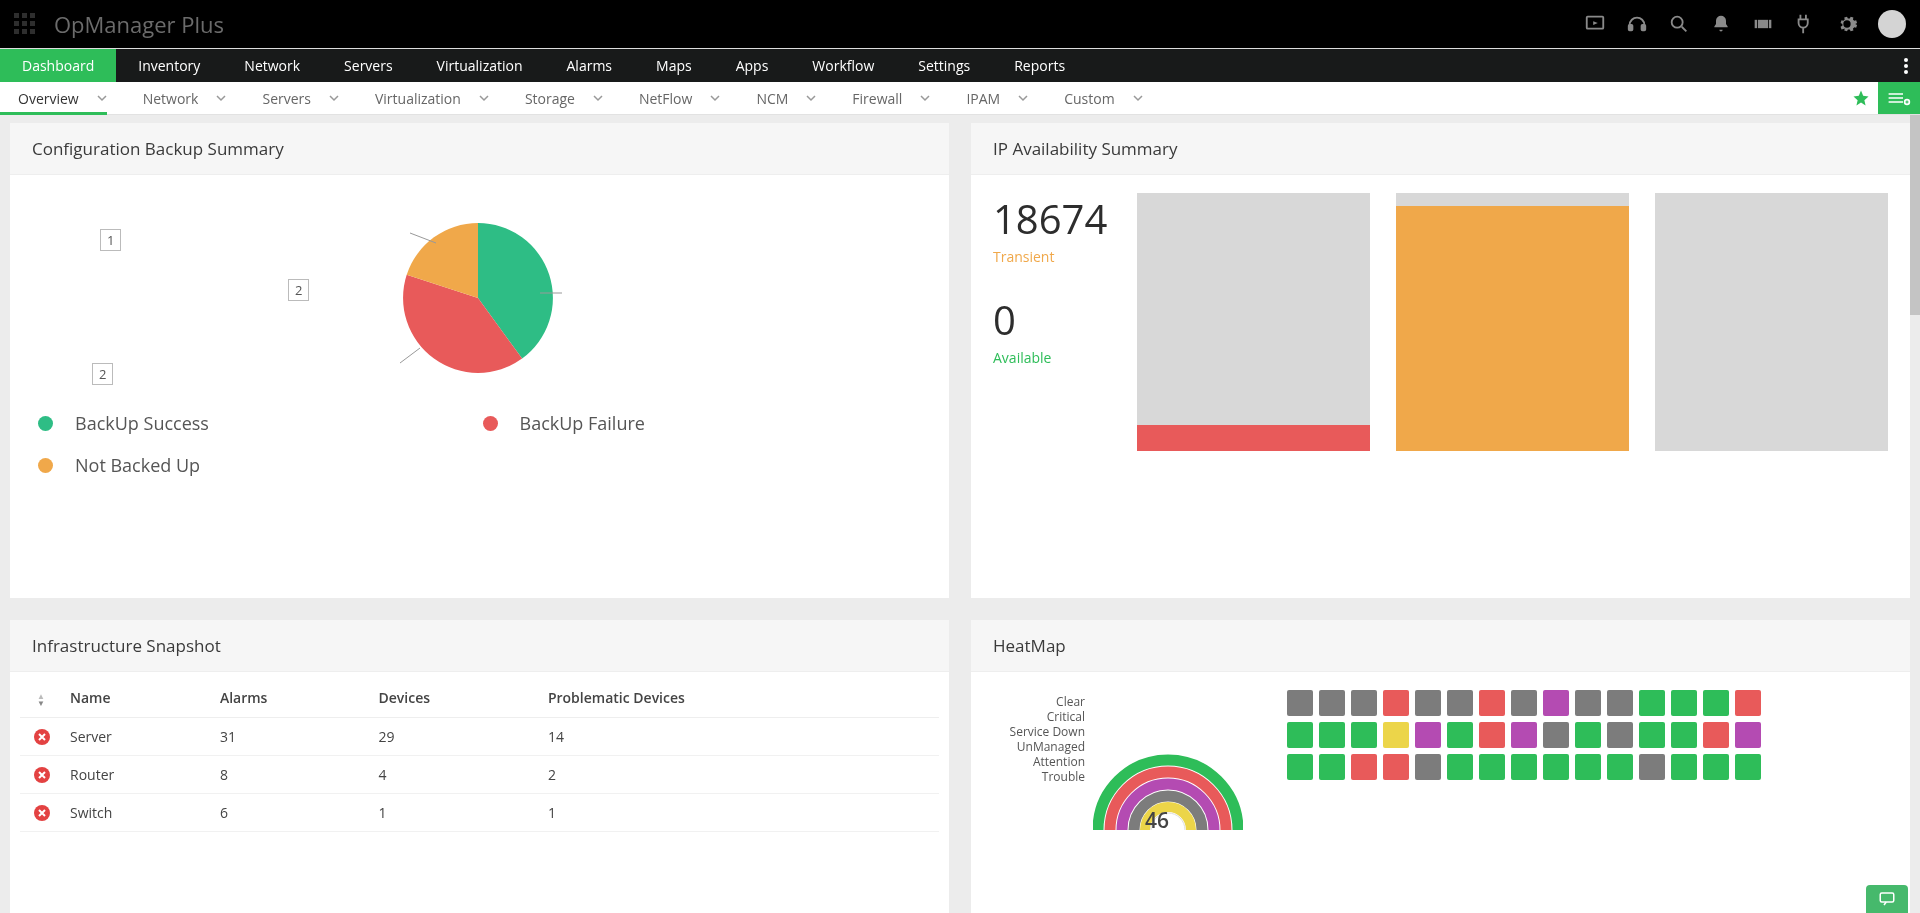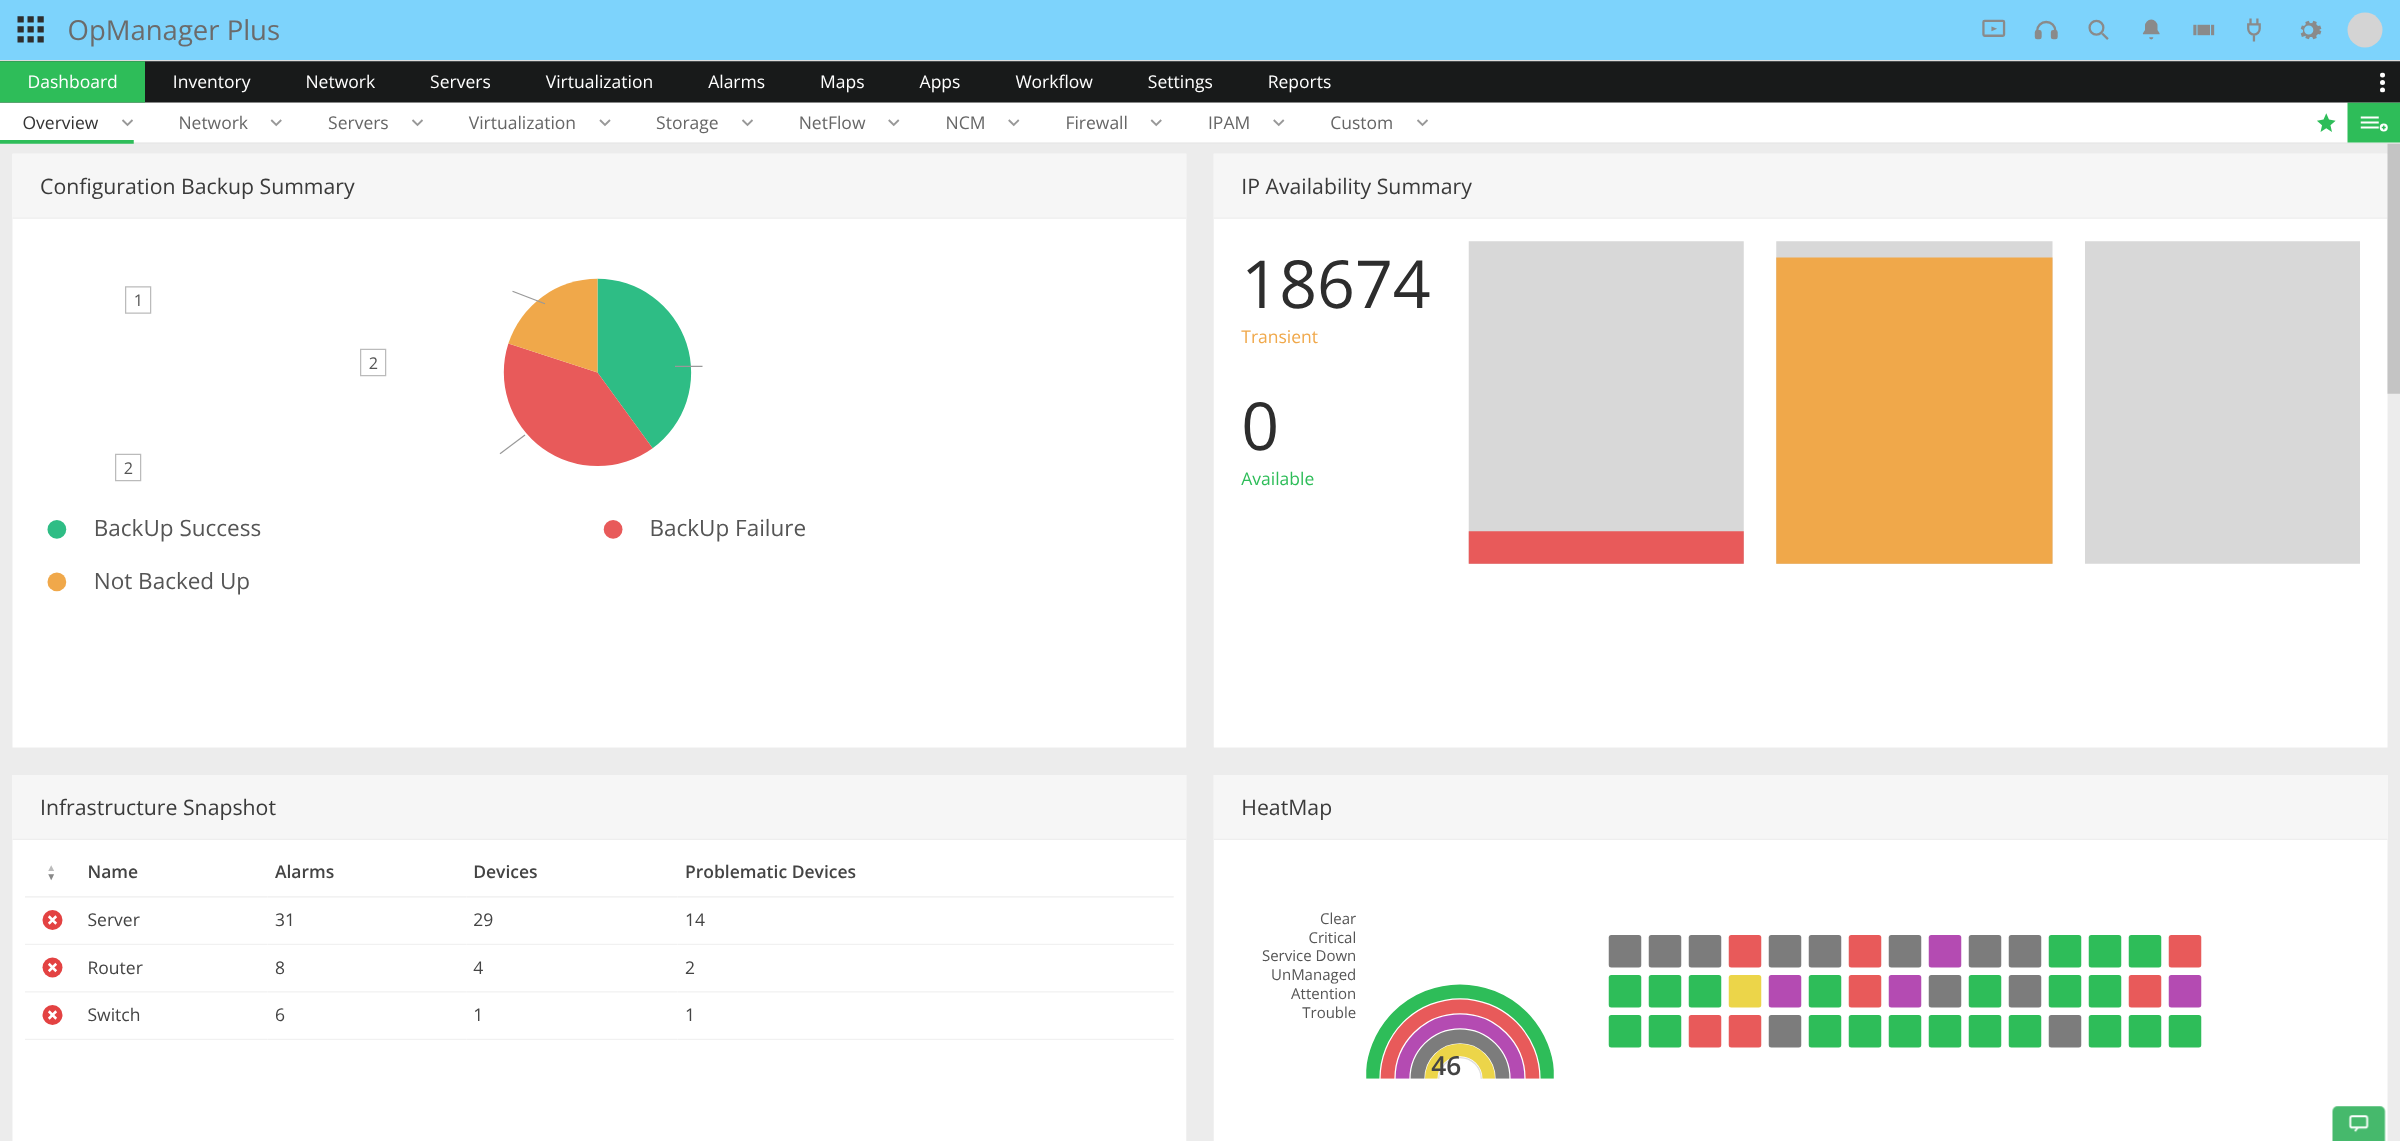--- a/index.html
+++ b/index.html
@@ -1,18 +1,18 @@
 <!DOCTYPE html>
 <html><head>
 <meta charset="utf-8">
 <style>
   * { box-sizing: border-box; }
   html, body { margin:0; padding:0; font-family: "Segoe UI", "Open Sans", Arial, sans-serif; background:#ececec; color:#333; }
   
-  .topbar { background:#7dd3fc; height:49px; display:flex; align-items:center; padding:0 14px; border-bottom:1px solid #ddd; }
+  .topbar { background:#000000; height:49px; display:flex; align-items:center; padding:0 14px; border-bottom:1px solid #ddd; }
   .apps { width:22px; height:22px; display:grid; grid-template-columns:repeat(3,5px); grid-template-rows:repeat(3,5px); gap:3px; margin-right:18px; }
   .apps div { background:#2e2e2e; width:5px; height:5px; }
   .brand { font-size:22px; color:#6b6b6b; font-weight:400; }
   .topicons { margin-left:auto; display:flex; align-items:center; gap:20px; }
   .topicons .ico { width:22px; height:22px; color:#8a8a8a; display:flex; align-items:center; justify-content:center; }
   .avatar { width:28px; height:28px; border-radius:50%; background:#d4d4d4; }
 
   
   .mainnav { background:#181a1a; height:33px; display:flex; align-items:stretch; padding:0 0 0 0; color:#fff; font-size:14px; position:relative; }
   .mainnav .item { padding:0 22px; display:flex; align-items:center; cursor:pointer; color:#fff; }
@@ -40,41 +40,41 @@
   .pie-wrap { display:flex; justify-content:center; align-items:flex-start; position:relative; height:200px; }
   .pie-svg { width:300px; height:200px; }
   .pie-label { position:absolute; border:1px solid #bbb; background:#fff; padding:1px 6px; font-size:13px; color:#555; }
   .legend { display:flex; flex-wrap:wrap; margin-top:18px; padding-left:6px; }
   .legend .litem { display:flex; align-items:center; width:50%; margin-bottom:18px; font-size:18px; color:#555; }
   .legend .dot { width:15px; height:15px; border-radius:50%; margin-right:22px; }
 
   
   .ipbody { display:flex; gap:30px; }
   .stats { display:flex; flex-direction:column; gap:34px; padding-top:6px; }
-  .stat .num { font-size:53px; color:#2d2d2d; font-weight:400; line-height:1; }
+  .stat .num { font-size:40px; color:#2d2d2d; font-weight:400; line-height:1; }
   .stat .lab { font-size:14px; margin-top:8px; font-weight:500; }
   .c-orange { color:#f0a84a; }
   .c-green { color:#2ebd59; }
   .c-red { color:#e85a5a; }
   .bars { flex:1; display:flex; gap:26px; align-items:flex-end; height:258px; }
   .bar { flex:1; background:#d8d8d8; height:258px; position:relative; }
   .bar .fill { position:absolute; bottom:0; left:0; right:0; height:0; }
 
   
   .tbl { width:100%; border-collapse:collapse; font-size:14px; color:#444; }
   .tbl th { text-align:left; padding:10px 6px; font-weight:600; border-bottom:1px solid #eee; }
   .tbl td { padding:9px 6px; border-bottom:1px solid #f1f1f1; }
   .tbl th.icon, .tbl td.icon { width:44px; text-align:center; }
   .err { width:16px; height:16px; border-radius:50%; background:#e34242; display:inline-flex; align-items:center; justify-content:center; }
   .sorticon { display:inline-block; width:10px; margin-left:-2px; vertical-align:middle; }
   .sorticon::before { content:"▲"; display:block; font-size:8px; color:#bbb; line-height:7px; }
   .sorticon::after { content:"▼"; display:block; font-size:8px; color:#888; line-height:7px; }
 
   
-  .hmbody { display:flex; gap:44px; align-items:center; }
+  .hmbody { display:flex; gap:44px; align-items:flex-start; }
   .arcarea { flex:0 0 250px; position:relative; height:140px; display:flex; align-items:flex-start; justify-content:flex-end; }
   .arclabels { position:absolute; left:0; top:4px; text-align:right; font-size:12px; color:#555; line-height:15px; width:92px; }
   .center-count { position:absolute; bottom:-4px; left:152px; font-size:21px; font-weight:600; color:#444; }
   .grid { flex:1; display:flex; flex-direction:column; gap:6px; }
   .gridrow { display:flex; gap:6px; }
   .cell { width:26px; height:26px; border-radius:2px; }
 
   
   .scroll-stub { position:fixed; right:0; top:115px; width:10px; height:200px; background:#c4c4c4; }
 

